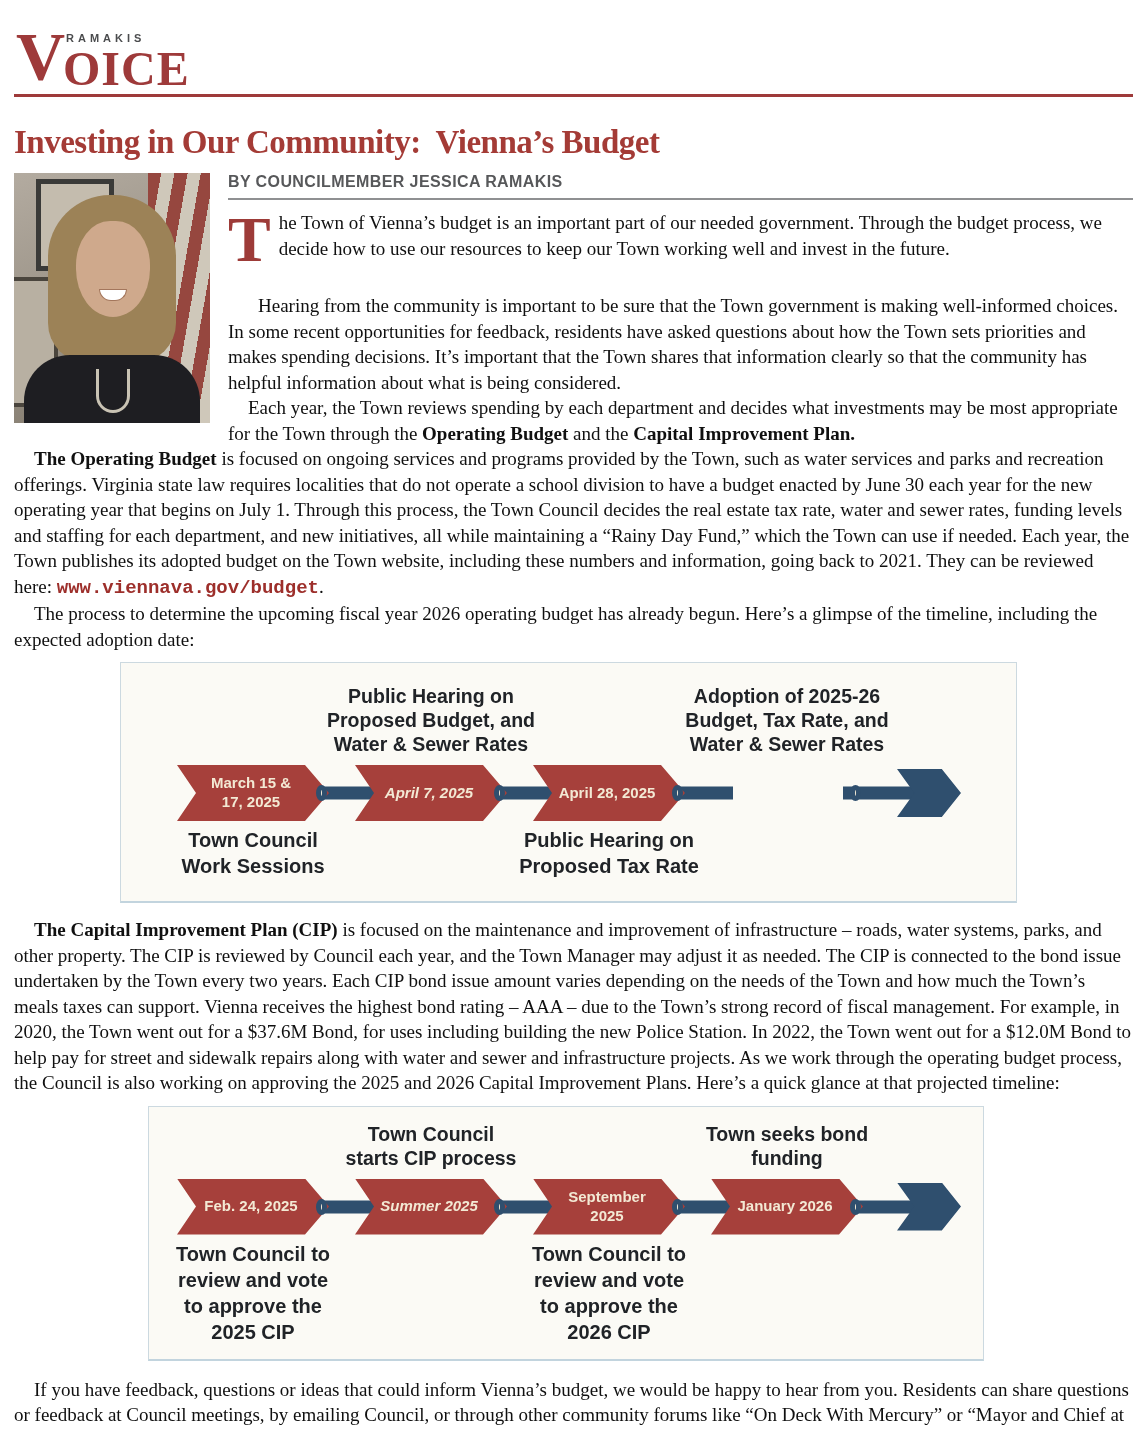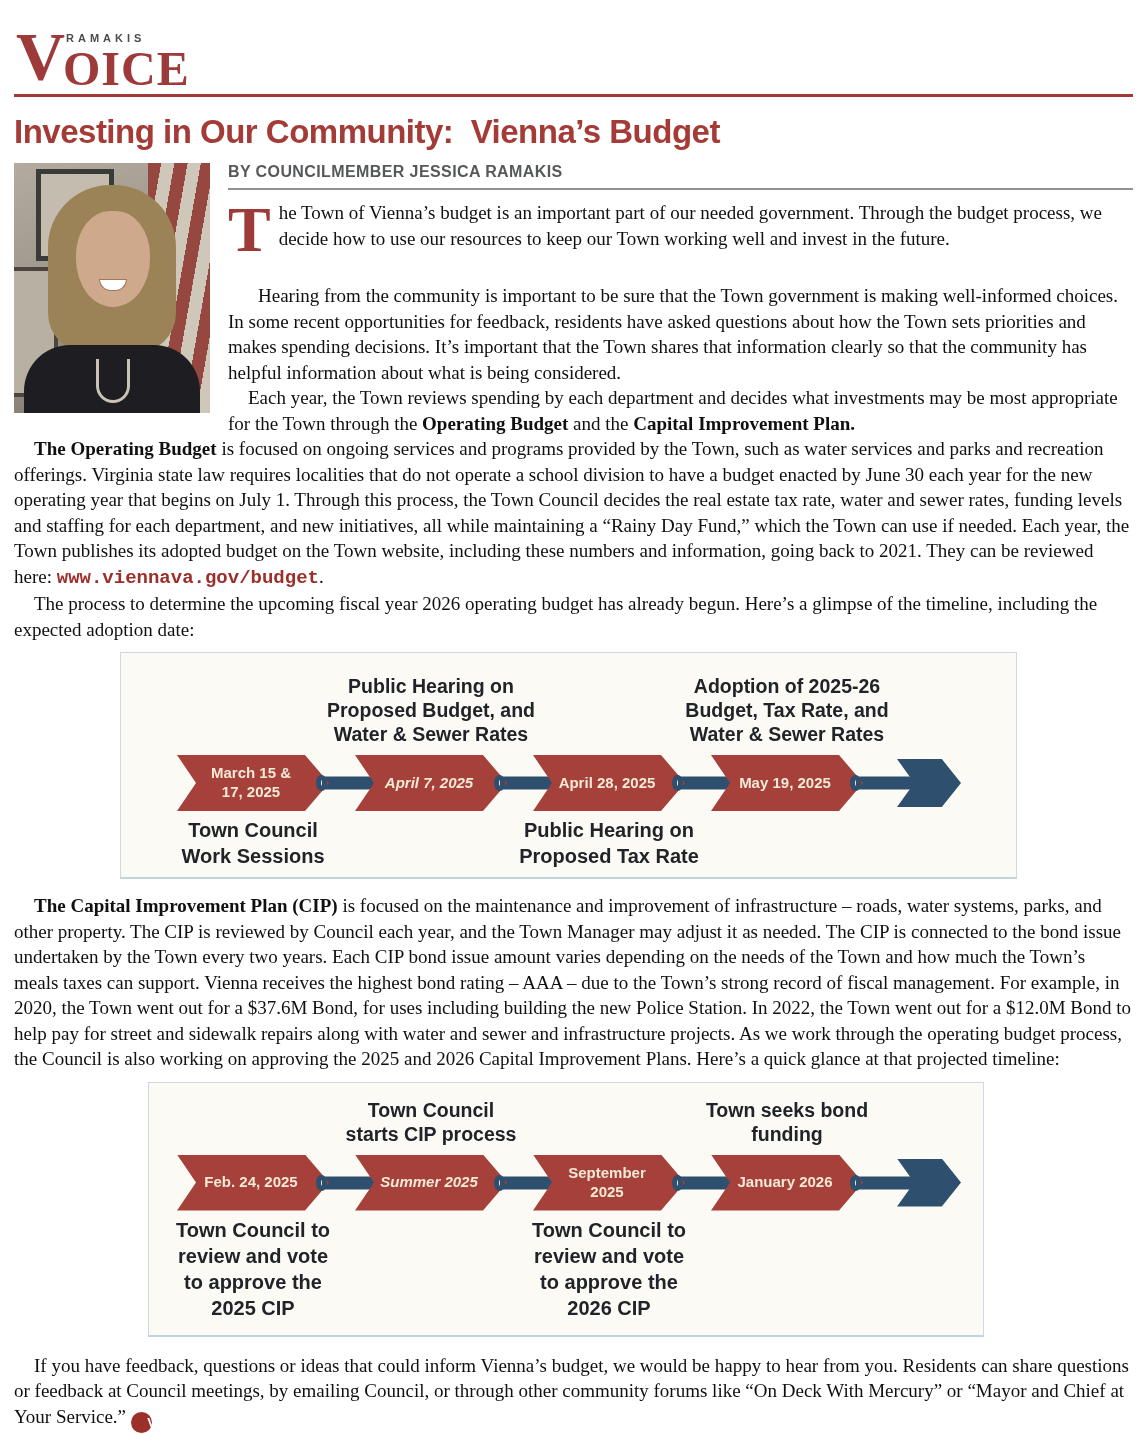--- a/index.html
+++ b/index.html
@@ -24,22 +24,22 @@
   .masthead{position:relative;height:94px;}
   .big-v{position:absolute;left:2px;top:22px;font-family:"Liberation Serif",serif;
     font-weight:bold;font-size:68px;line-height:1;color:var(--brand_red);}
   .kicker{position:absolute;left:52px;top:32px;font-family:"Liberation Sans",sans-serif;
     font-weight:bold;font-size:11px;letter-spacing:4px;color:#4b4c4e;}
   .rest{position:absolute;left:49px;top:45px;font-family:"Liberation Serif",serif;
     font-weight:bold;font-size:48px;line-height:1;color:var(--brand_red);letter-spacing:1px;}
   .top-rule{border:0;border-top:3px solid var(--brand_red);margin:0 0 0 0;}
 
   
-  .title{font-family:Liberation Sans, sans-serif;font-weight:bold;font-size:33px;
-    color:var(--title_red);margin:16px 0 12px 0;letter-spacing:-0.5px;white-space:pre-wrap;}
+  .title{font-family:Liberation Serif, serif;font-weight:bold;font-size:33px;
+    color:var(--title_red);margin:27px 0 12px 0;letter-spacing:-0.5px;white-space:pre-wrap;}
   .byline{font-family:"Liberation Sans",sans-serif;font-weight:bold;font-size:16px;
     color:var(--byline_gray);letter-spacing:0.4px;margin-top:6px;}
   .byline-rule{border:0;border-top:2px solid #8f9092;margin:7px 0 10px 0;}
 
   
   .photo{float:left;width:196px;height:250px;margin:0 18px 8px 0;position:relative;
     overflow:hidden;background:linear-gradient(160deg,#b3aba0 0%,#968e82 60%,#7e7669 100%);}
   .photo .frame1{position:absolute;left:22px;top:6px;width:78px;height:92px;
     background:#c4bcae;border:5px solid #3a3a38;}
   .photo .frame2{position:absolute;left:-8px;top:104px;width:52px;height:130px;
@@ -65,21 +65,21 @@
   .dropcap{float:left;font-family:"Liberation Serif",serif;font-weight:bold;
     font-size:64px;line-height:52px;color:#9d3b38;padding:4px 8px 0 0;}
   b{font-weight:bold;}
   a.budget-link{color:var(--link_red);font-weight:bold;text-decoration:none;font-family:Liberation Mono, monospace;}
   .endmark{display:inline-flex;align-items:center;justify-content:center;width:21px;height:21px;
     border-radius:50%;background:var(--link_red);color:#fff;font-family:"Liberation Sans",sans-serif;
     font-weight:bold;font-size:13px;vertical-align:-4px;margin-left:5px;}
 
   
   .tlbox{background:#fbfaf5;border:1px solid #ccd9e0;border-bottom:2px solid #c2d4de;}
-  .tlbox.t1{margin:10px 116px 14px 106px;padding:14px 0 8px 56px;}
+  .tlbox.t1{margin:10px 116px 14px 106px;padding:14px 0 22px 56px;}
   .tlbox.t2{margin:10px 149px 16px 134px;padding:10px 0 14px 28px;}
   .tlgrid{display:grid;
     grid-template-columns:152px 26px 152px 26px 152px 26px 152px 34px 64px;
     grid-template-rows:auto 56px auto;}
   .t1 .tlgrid{grid-template-rows:minmax(88px,auto) 56px auto;}
   .t2 .tlgrid{grid-template-rows:minmax(62px,auto) 56px auto;}
 
   .tl-arrow{position:relative;z-index:1;height:56px;background:var(--arrow_red);
     clip-path:polygon(0 0,calc(100% - 24px) 0,100% 50%,calc(100% - 24px) 100%,0 100%,19px 50%);
     display:flex;align-items:center;justify-content:center;align-self:center;}
@@ -173,23 +173,20 @@
             <i class="bar"></i>
             <i class="dot"></i>
           </div>
         <div class="tl-arrow a3">
             <span>April 28, 2025</span>
           </div>
         <div class="tl-link l3">
             <i class="bar"></i>
             <i class="dot"></i>
           </div>
-        <div class="tl-arrow a4">
-            <span>May 19, 2025</span>
-          </div>
         <div class="tl-link l4">
             <i class="bar"></i>
             <i class="dot"></i>
           </div>
         <div class="tl-endarrow"></div>
 
         <div class="tl-lbl below bl1">Town Council
 Work Sessions</div>
         <div class="tl-lbl below bl3">Public Hearing on
 Proposed Tax Rate</div>

